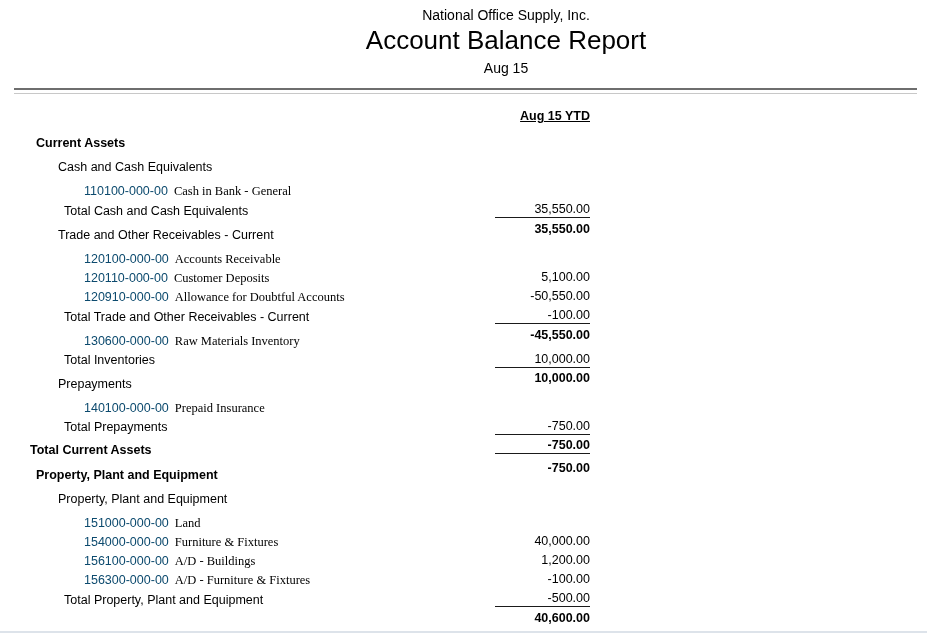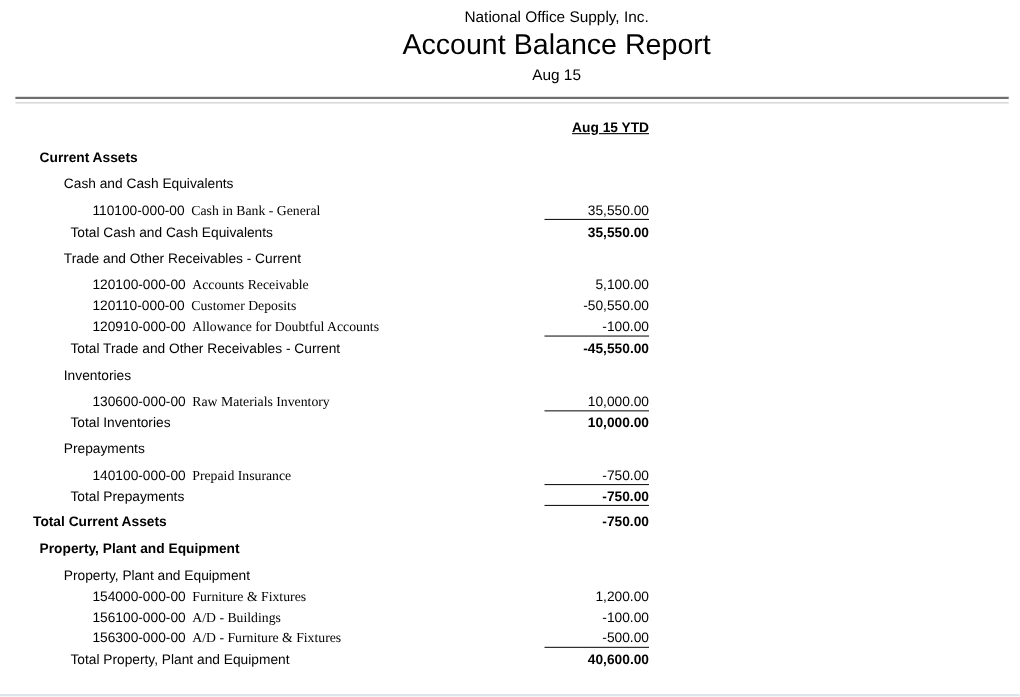--- a/index.html
+++ b/index.html
@@ -22,23 +22,23 @@
   .rule-light{height:1px;background:#c8c8c8;margin-top:3px;}
   
   .content{position:absolute;top:107px;left:0;width:927px;}
   .row{position:relative;height:19px;line-height:19px;font-size:12.5px;}
   .sp1{margin-top:1px}.sp4{margin-top:4px}.sp5{margin-top:5px}
   .sp6{margin-top:6px}.sp8{margin-top:8px}
   .section .lbl{margin-left:36px;font-weight:bold;}
   .sub .lbl{margin-left:58px;text-align:right;}
   .total .lbl{margin-left:64px;}
   .grand .lbl{margin-left:30px;font-weight:bold;}
-  .acct .num{margin-left:84px;color:#000000;cursor:pointer;}
+  .acct .num{margin-left:84px;color:#0c4a6e;cursor:pointer;}
   .acct .nm{margin-left:6px;font-family:Liberation Serif, serif;}
-  .amt{position:absolute;left:495px;top:0;width:95px;height:17px;text-align:right;}
+  .amt{position:absolute;left:495px;top:18px;width:95px;height:17px;text-align:right;}
   .total .amt,.grand .amt{font-weight:bold;}
   .rule-below{border-bottom:1px solid #1a1a1a;}
   .colhead{position:absolute;left:495px;top:0;width:95px;text-align:right;
            font-weight:bold;text-decoration:underline;font-size:12.5px;line-height:19px;}
   .colhead-row{position:relative;height:19px;padding-left:21px;}
   .bottom-strip{position:absolute;left:0;top:631px;width:927px;height:2px;background:#dde3ea;}
 </style>
 </head>
 <body>
 
@@ -94,23 +94,20 @@
   <div class="row acct">
     <span class="num">120910-000-00</span><span class="nm">Allowance for Doubtful Accounts</span>
     <span class="amt rule-below">-100.00</span>
   </div>
 
   <div class="row total sp1">
     <span class="lbl">Total Trade and Other Receivables - Current</span>
     <span class="amt">-45,550.00</span>
   </div>
 
-  <div class="row sub sp5">
-    <span class="lbl">Inventories</span>
-  </div>
 
   <div class="row acct sp5">
     <span class="num">130600-000-00</span><span class="nm">Raw Materials Inventory</span>
     <span class="amt rule-below">10,000.00</span>
   </div>
 
   <div class="row total">
     <span class="lbl">Total Inventories</span>
     <span class="amt">10,000.00</span>
   </div>
@@ -135,20 +132,24 @@
   </div>
 
   <div class="row section sp6">
     <span class="lbl">Property, Plant and Equipment</span>
   </div>
 
   <div class="row sub sp5">
     <span class="lbl">Property, Plant and Equipment</span>
   </div>
 
+  <div class="row acct sp5">
+    <span class="num">151000-000-00</span><span class="nm">Land</span>
+    <span class="amt">40,000.00</span>
+  </div>
 
   <div class="row acct">
     <span class="num">154000-000-00</span><span class="nm">Furniture &amp; Fixtures</span>
     <span class="amt">1,200.00</span>
   </div>
 
   <div class="row acct">
     <span class="num">156100-000-00</span><span class="nm">A/D - Buildings</span>
     <span class="amt">-100.00</span>
   </div>

